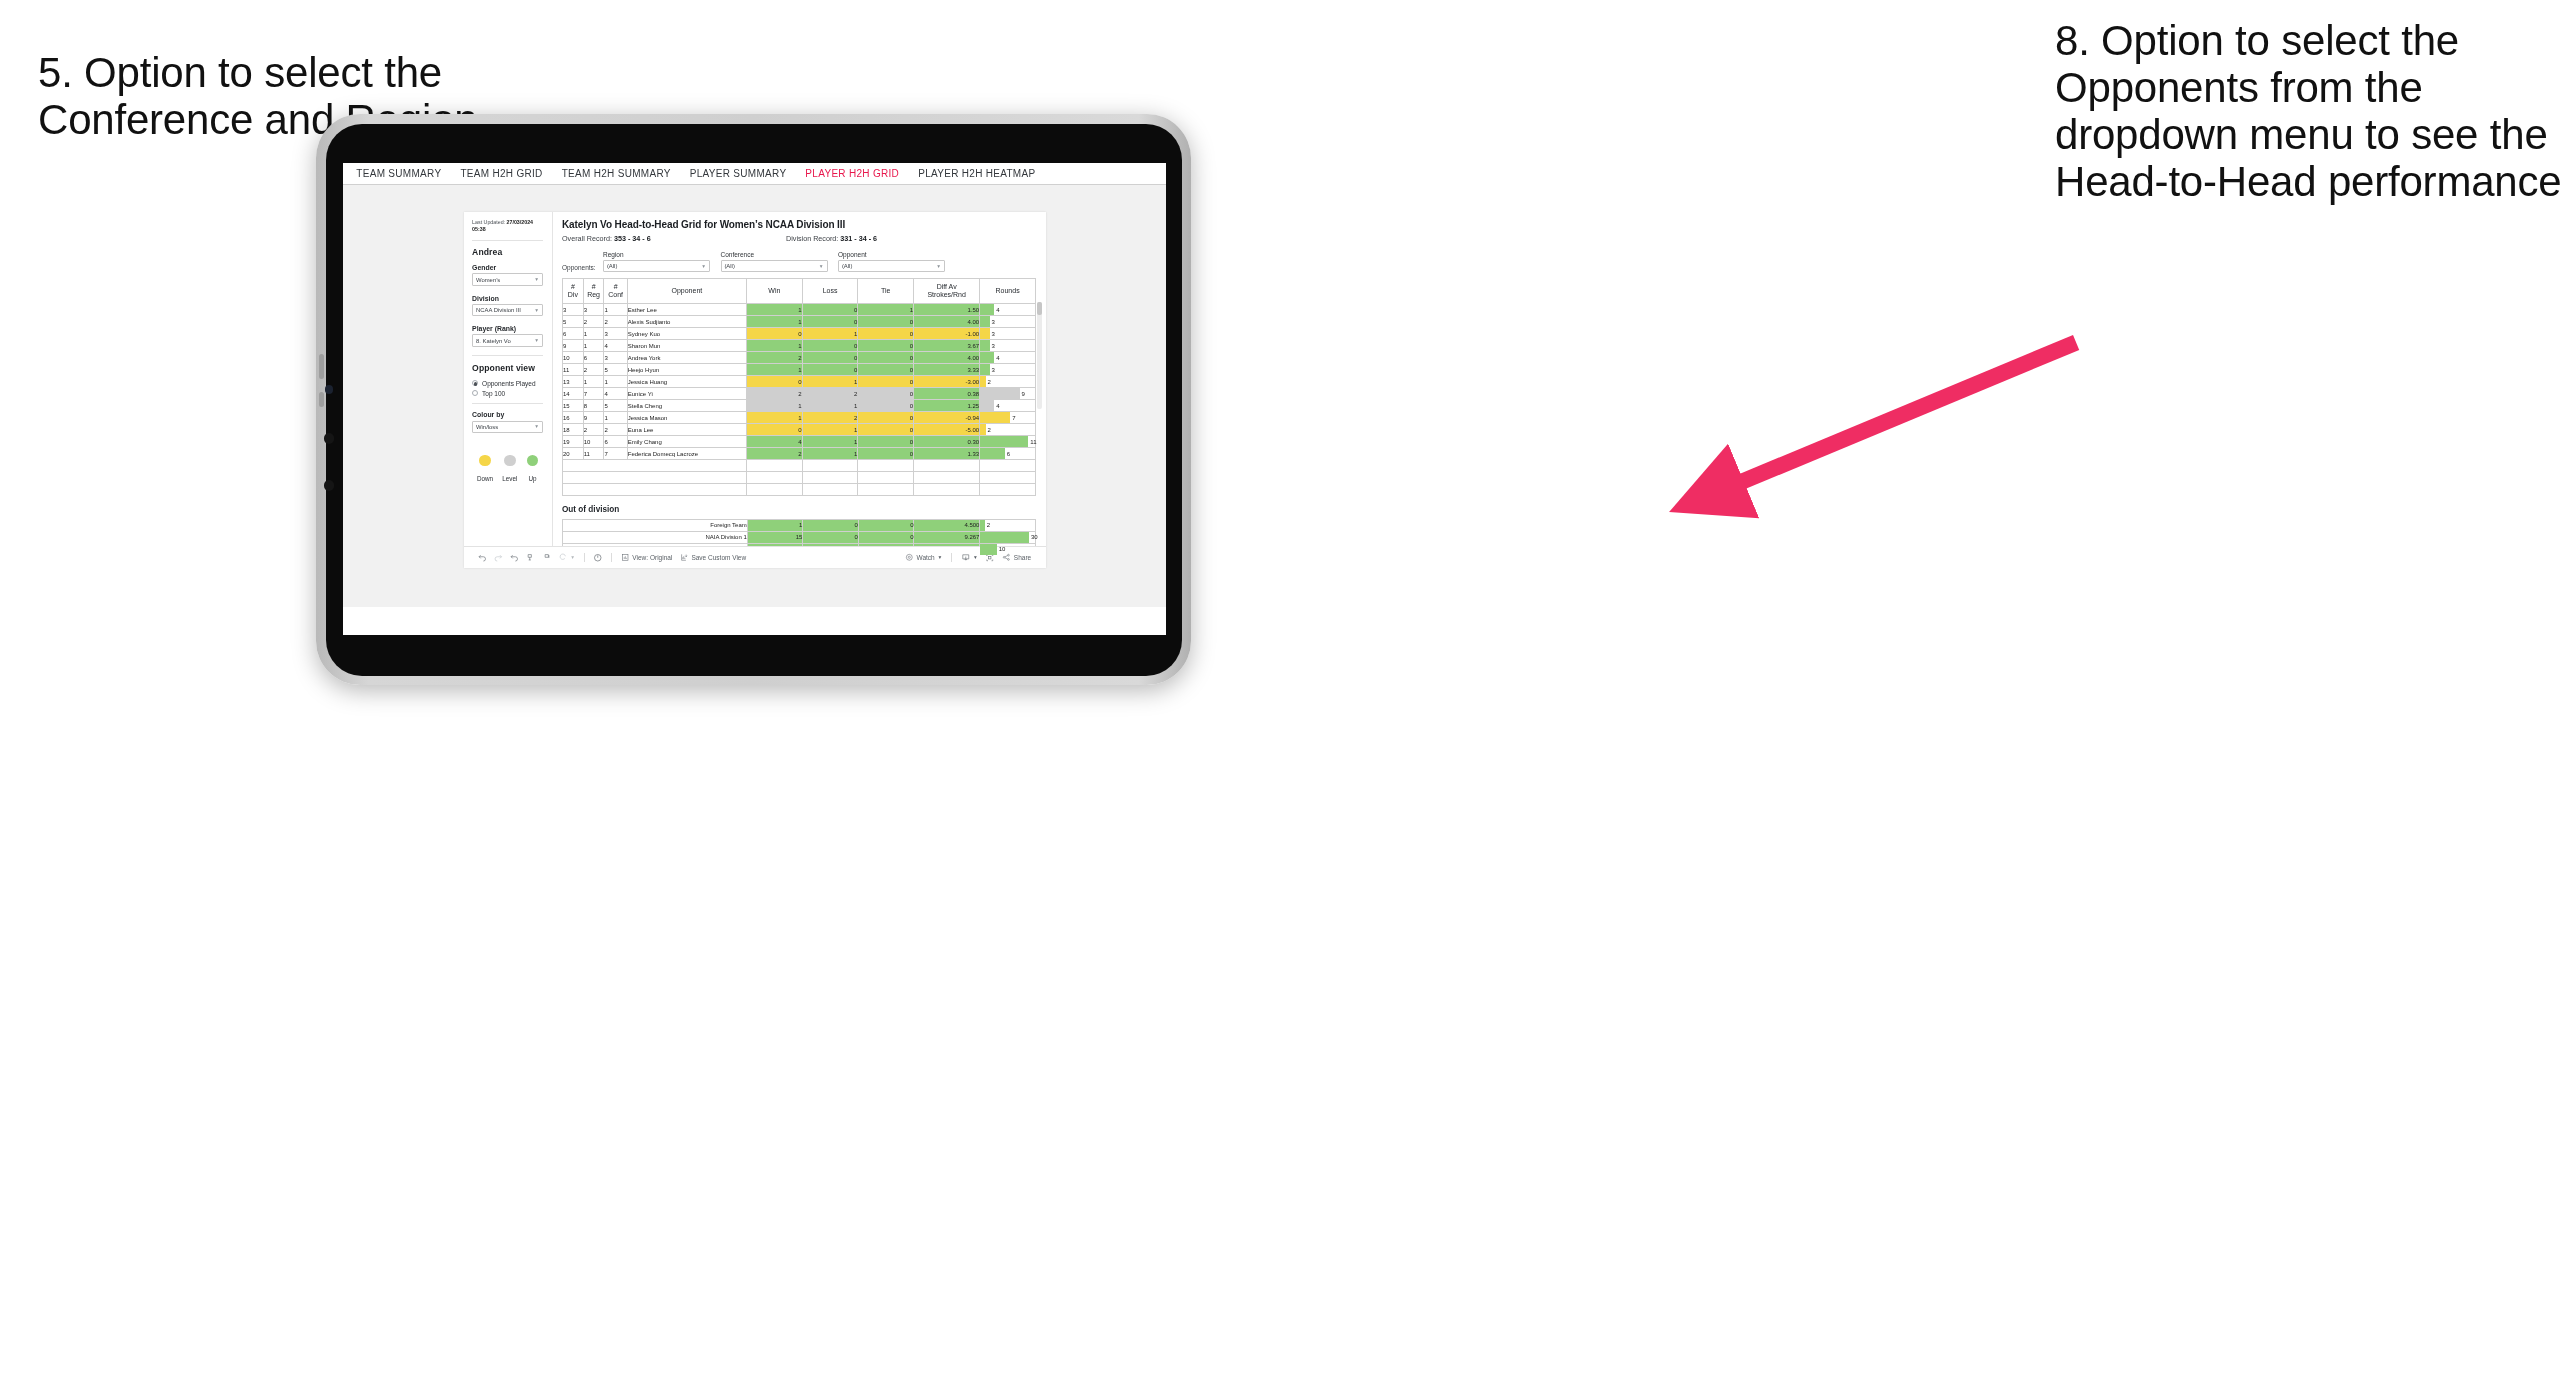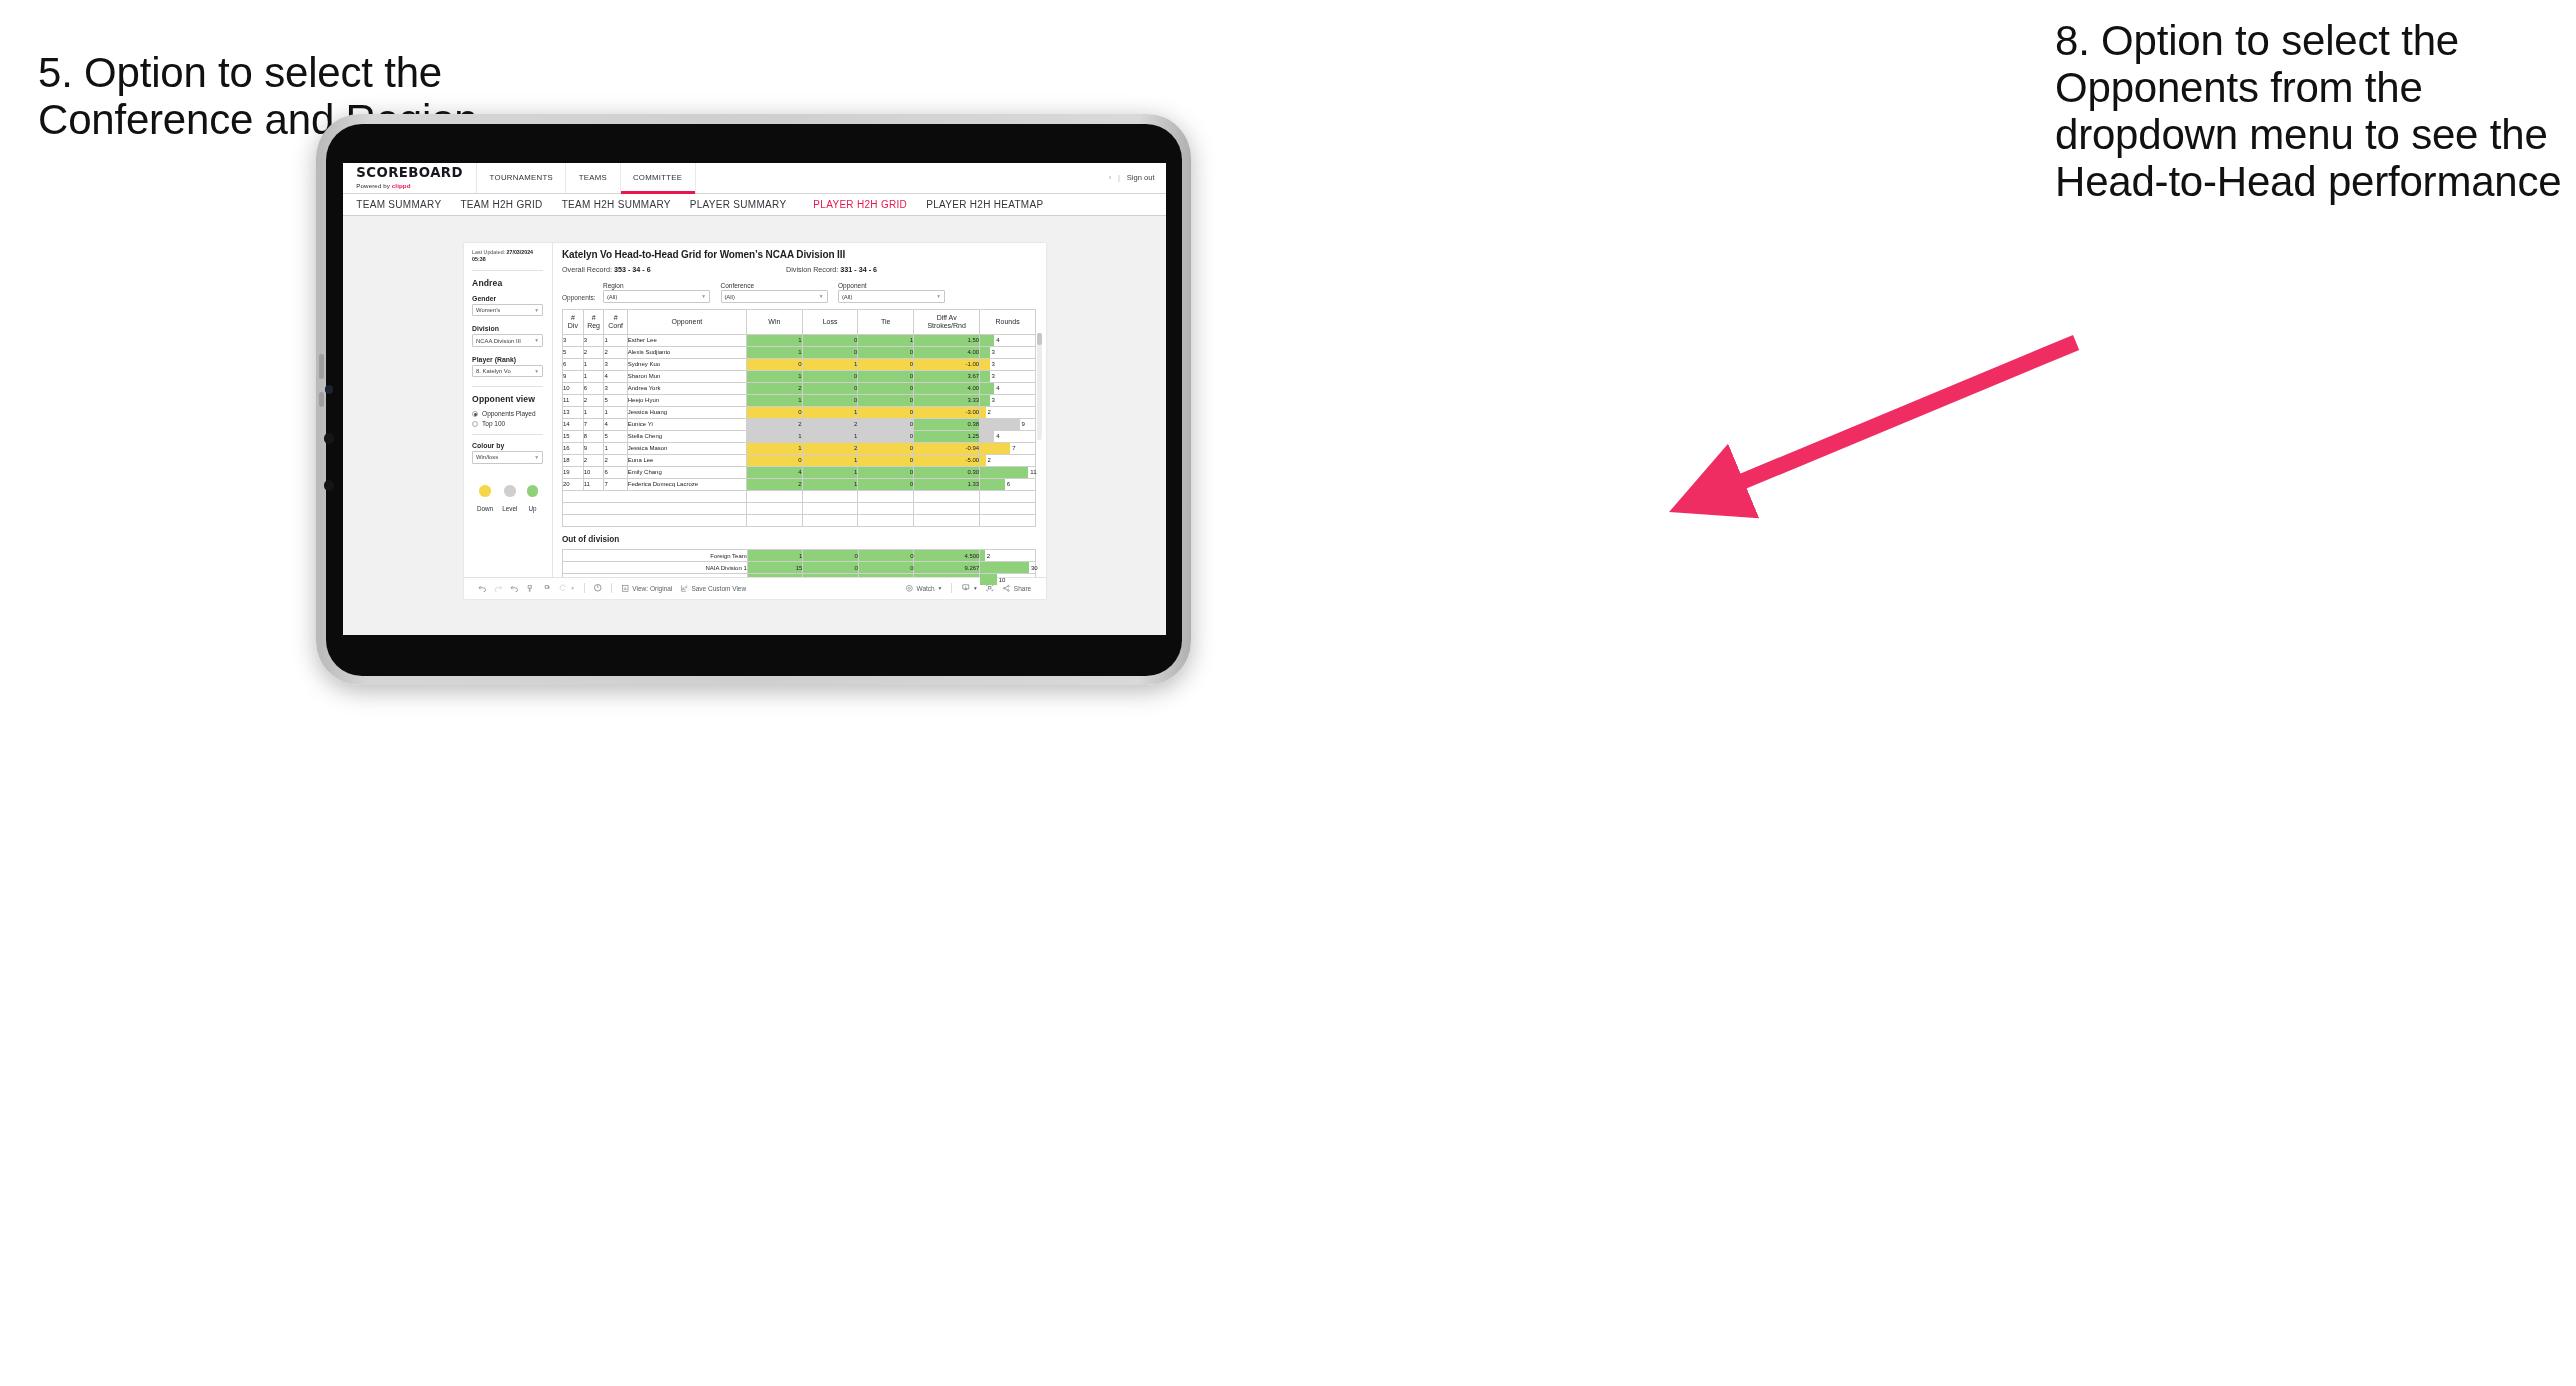--- a/index.html
+++ b/index.html
@@ -83,21 +83,21 @@
   .topright{margin-left:auto;display:flex;align-items:center;padding-right:11.4px;gap:6.7px;font-size:7.6px;color:#40454b;}
   .topright .sep{color:#b9b9b9;}
   .topright .chev{color:#9aa0a6;font-size:7.6px;}
 
   
   .subnav{
     height:21px;background:#ffffff;border-bottom:1px solid #d0d0d0;
     display:flex;align-items:center;padding-left:13.3px;gap:19px;
   }
   .subnav .sub-item{font-size:10px;letter-spacing:0.3px;color:#33373c;cursor:pointer;white-space:nowrap;text-align:center;}
-  .subnav .sub-item.active{color:#e8174c;margin-left:8px;}
+  .subnav .sub-item.active{color:#e8174c;}
 
   
   .workspace{background:#f1f1f1;height:422px;padding-top:27px;box-sizing:border-box;}
   .viz{
     margin:0 auto;width:582px;background:#ffffff;
     box-shadow:0 0 1.9px rgba(0,0,0,.12);
     display:flex;flex-direction:column;
     height:356px;box-sizing:border-box;
   }
   .viz-body{display:flex;flex:1;min-height:0;}
@@ -195,36 +195,20 @@
   <div class="tablet-outer"></div>
   <div class="tablet-inner"></div>
   <div class="tablet-btn btn-a"></div>
   <div class="tablet-btn btn-b"></div>
   <div class="cam"></div>
   <div class="spk" style="top:319px"></div>
   <div class="spk" style="top:366px"></div>
 
   <div id="screen">
 
-    <div class="topbar">
-      <div class="brand">
-        <div class="brand-top">SCOREBOARD</div>
-        <div class="brand-sub"><span>Powered by </span><b>clippd</b></div>
-      </div>
-      <div class="mainnav">
-        <div class="nav-item">TOURNAMENTS</div>
-        <div class="nav-item">TEAMS</div>
-        <div class="nav-item active">COMMITTEE</div>
-      </div>
-      <div class="topright">
-        <span class="chev">›</span>
-        <span class="sep">|</span>
-        <span>Sign out</span>
-      </div>
-    </div>
 
     <div class="subnav">
       <div class="sub-item">TEAM SUMMARY</div>
       <div class="sub-item">TEAM H2H GRID</div>
       <div class="sub-item">TEAM H2H SUMMARY</div>
       <div class="sub-item">PLAYER SUMMARY</div>
       <div class="sub-item active">PLAYER H2H GRID</div>
       <div class="sub-item">PLAYER H2H HEATMAP</div>
     </div>
 

